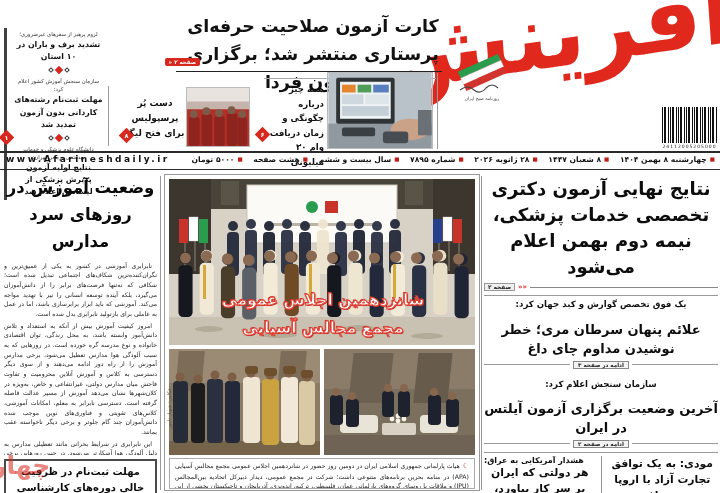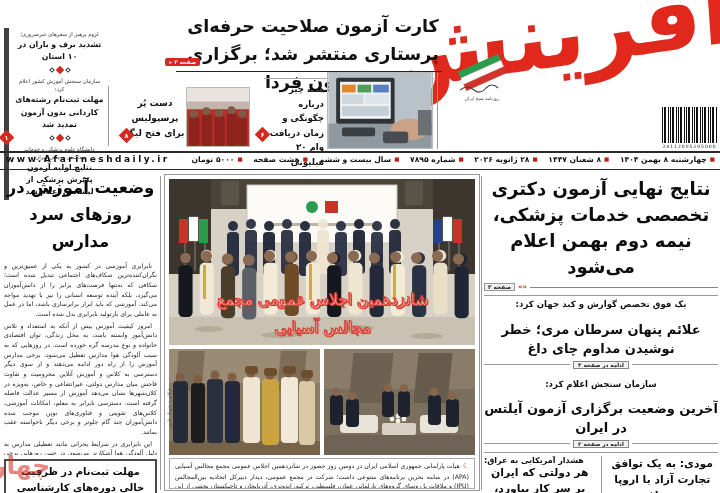--- a/index.html
+++ b/index.html
@@ -17,21 +17,21 @@
   .barcode-digits { position:absolute; top:144px; right:3px; width:55px; text-align:center;
                     font-size:4.5px; letter-spacing:1px; color:#222; direction:ltr; }
 
   .main-headline { position:absolute; top:12px; right:276px; width:262px; text-align:center;
                    font-size:17.5px; font-weight:bold; color:#111; line-height:1.6; }
   .headline-rule { position:absolute; top:71px; right:278px; width:266px; height:1px; background:#222; }
   .headline-badge { position:absolute; top:58px; right:520px; background:#d6281e; color:#fff;
                     font-size:5.5px; font-weight:bold; padding:1px 4px; border-radius:2px; }
   .headline-badge::after { content:"«"; color:#fff; margin-right:2px; }
 
-  .briefs { position:absolute; top:28px; left:4px; width:102px; border-left:5px solid #404040; padding:2px 2px 2px 6px; }
+  .briefs { position:absolute; top:28px; left:4px; width:102px; border-left:3px solid #404040; padding:2px 2px 2px 6px; }
   .brief-kicker { font-size:5.4px; color:#333; text-align:center; line-height:1.5; }
   .brief-title  { font-size:7.8px; font-weight:bold; color:#111; text-align:center; line-height:1.55; margin-top:1px; }
   .divider { display:flex; justify-content:center; align-items:center; gap:3px; margin:4px 0; }
   .d-out { width:4px; height:4px; border:1px solid #333; transform:rotate(45deg); background:#fff; }
   .d-fill { width:6px; height:6px; background:#d6281e; transform:rotate(45deg); }
 
   .pg-diamond { position:absolute; width:11px; height:11px; background:#d6281e; transform:rotate(45deg);
                 display:flex; align-items:center; justify-content:center; }
   .pg-diamond span { transform:rotate(-45deg); color:#fff; font-size:6.5px; font-weight:bold; }
 
@@ -75,21 +75,21 @@
   .sub-divider { width:1px; background:#999; }
   .sub-title { font-size:10.8px; font-weight:bold; text-align:center; line-height:1.5; color:#0d0d0d; }
   .sub-kicker { font-size:8px; font-weight:bold; text-align:left; color:#111; }
   .sub-body { font-size:6.6px; line-height:1.55; text-align:justify; color:#222; margin-top:3px; }
 
   
   .photo-box { position:absolute; top:174px; left:164px; width:316px; height:317px;
                border:1px solid #999; padding:4px; background:#fff; }
   .main-photo { width:306px; height:166px; display:block; }
   .caption-overlay { position:absolute; top:112px; left:0; width:316px; text-align:center;
-                     font-size:15.5px; font-weight:normal; line-height:1.8; color:#fff;
+                     font-size:15.5px; font-weight:bold; line-height:1.8; color:#fff;
                      -webkit-text-stroke:1px #e04438;
                      text-shadow:0 0 2px #e04438, 1px 1px 0 #c22f24, -1px -1px 0 #c22f24; }
   .caption-overlay div { width:230px; margin:0 auto; }
   .sub-photos { display:flex; gap:4px; margin-top:4px; }
   .sub-photos svg { display:block; }
   .photo-caption { margin-top:3px; border:1px solid #aaa; padding:2px 5px; font-size:6.2px;
                    line-height:1.5; text-align:justify; color:#222; height:31px; overflow:hidden; }
   .photo-caption::before { content:"☾"; color:#d6281e; font-weight:bold; margin-left:3px; font-size:7px; }
   .photo-credit { position:absolute; top:388px; left:166px; font-size:5px; color:#555;
                   writing-mode:vertical-rl; transform:rotate(180deg); letter-spacing:1px; }

